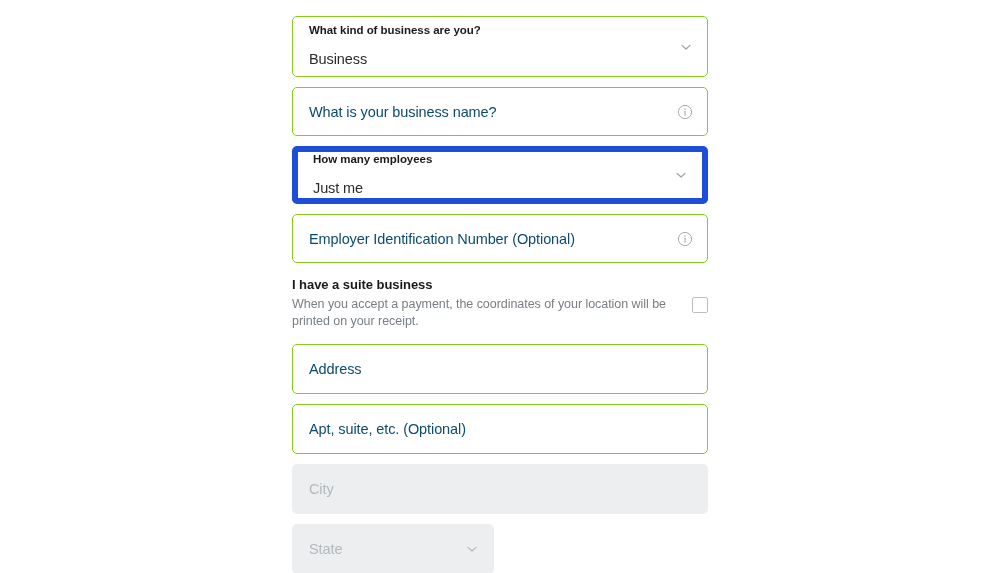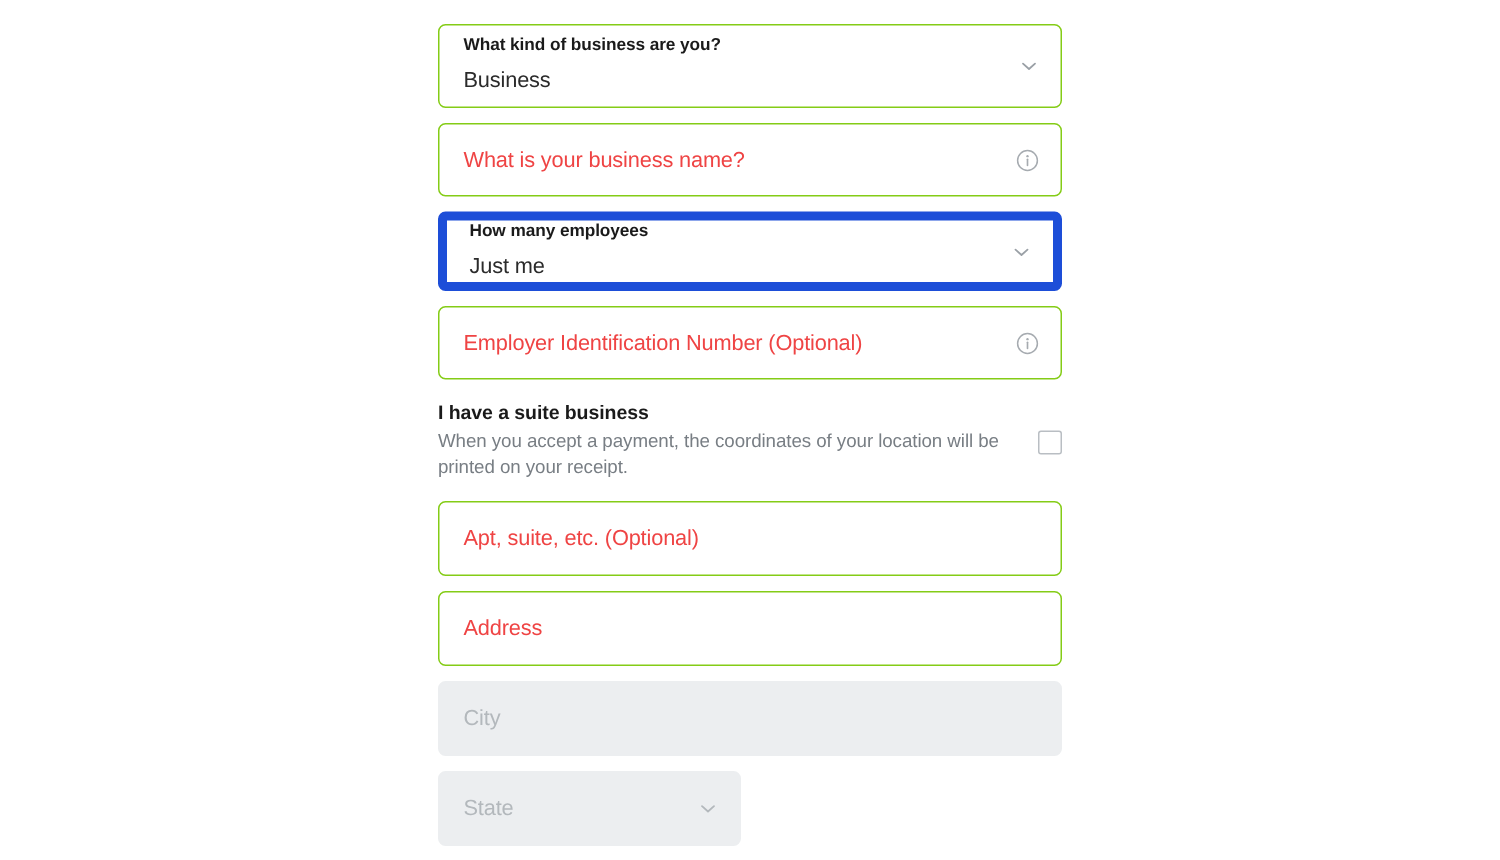--- a/index.html
+++ b/index.html
@@ -71,28 +71,28 @@
     color: #1a1a1a;
     line-height: 15px;
     letter-spacing: -0.05px;
   }
 
   .field-value {
     font-size: 14.5px;
     font-weight: normal;
     color: #2b2b2b;
     line-height: 20px;
-    margin-top: 6px;
+    margin-top: 11px;
     letter-spacing: -0.1px;
   }
 
   
   .field-placeholder {
     font-size: 14.5px;
-    color: #ef4444;
+    color: #0c4a6e;
     line-height: 20px;
     letter-spacing: -0.1px;
     flex: 1;
   }
 
   .field.disabled .field-placeholder,
   .field.disabled .field-value-muted {
     color: #b3b8bc;
   }
 
@@ -227,25 +227,25 @@
       </span>
     </div>
 
     <div class="mobile-block">
       <div class="mobile-title">I have a suite business</div>
       <div class="mobile-desc">When you accept a payment, the coordinates of your location will be printed on your receipt.</div>
       <div class="checkbox"></div>
     </div>
 
     <div class="field tall">
+      <span class="field-placeholder">Address</span>
+    </div>
+
+    <div class="field tall">
       <span class="field-placeholder">Apt, suite, etc. (Optional)</span>
-    </div>
-
-    <div class="field tall">
-      <span class="field-placeholder">Address</span>
     </div>
 
     <div class="field tall disabled">
       <span class="field-placeholder">City</span>
     </div>
 
     <div class="row">
       <div class="field tall disabled">
         <span class="field-placeholder">State</span>
         <span class="chevron-icon">

